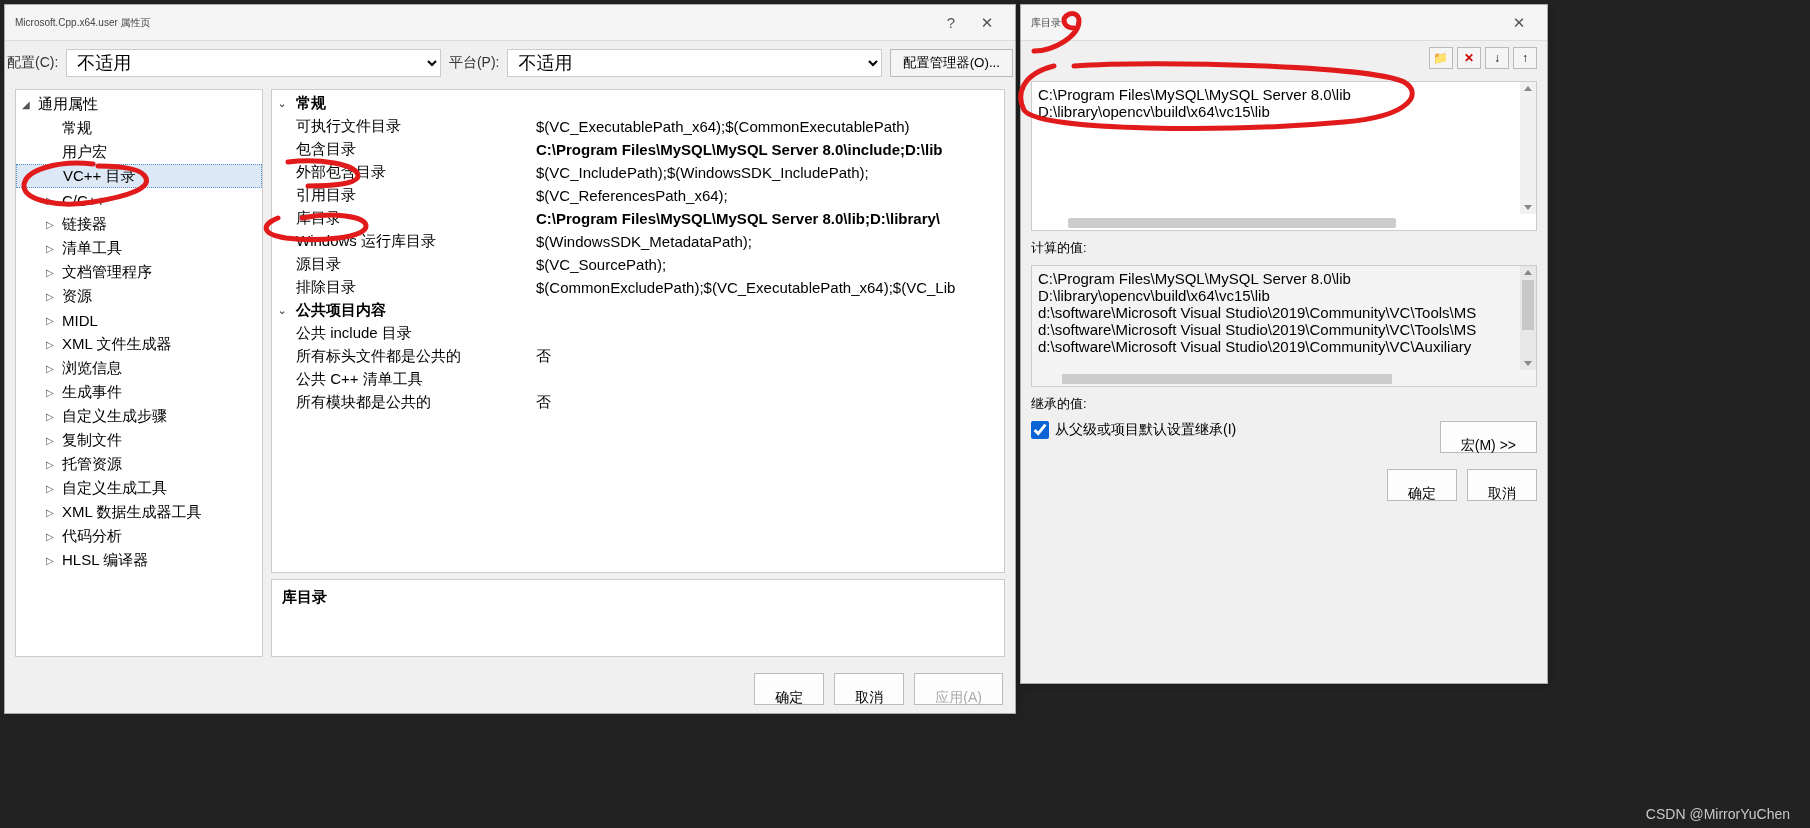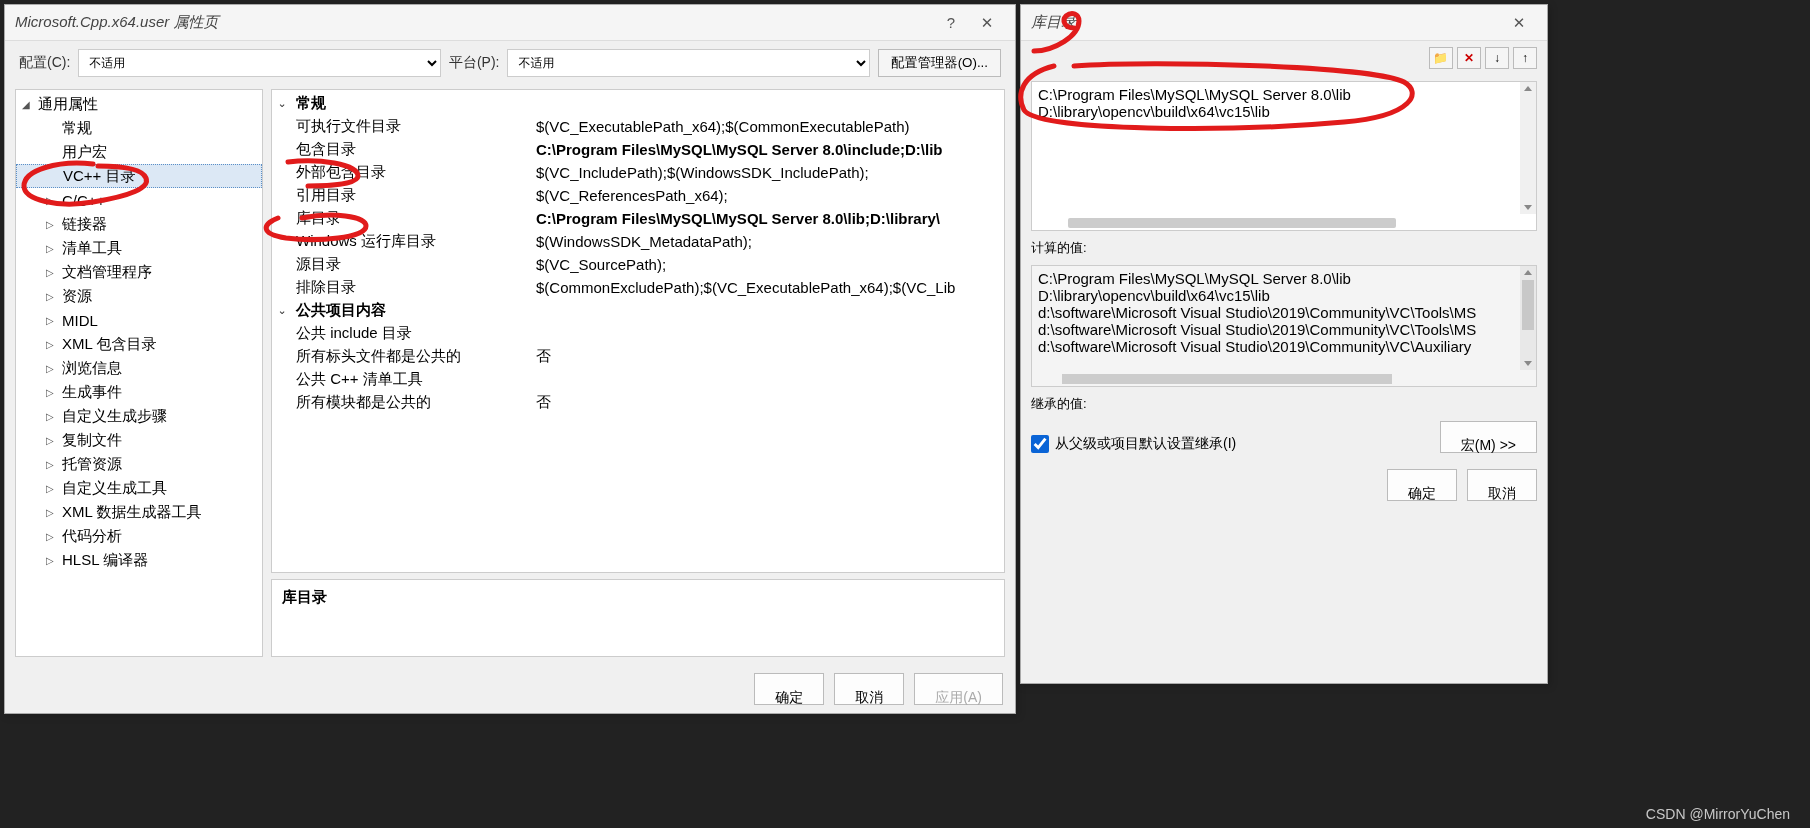--- a/index.html
+++ b/index.html
@@ -3,26 +3,26 @@
 <meta charset="utf-8">
 <style>
 * { box-sizing: border-box; margin: 0; padding: 0; font-family: "Microsoft YaHei", "Segoe UI", sans-serif; }
 body { background: #222; width: 1810px; height: 828px; position: relative; overflow: hidden; font-size: 14px; color: #000; }
 
 .dialog { position: absolute; background: #f0f0f0; border: 1px solid #aaa; box-shadow: 2px 2px 8px rgba(0,0,0,0.2); display: flex; flex-direction: column; }
 .dlg-main { left: 4px; top: 4px; width: 1012px; height: 710px; }
 .dlg-edit { left: 1020px; top: 4px; width: 528px; height: 680px; }
 
 .titlebar { height: 36px; display: flex; align-items: center; padding: 0 10px; background: #f5f5f5; border-bottom: 1px solid #ddd; }
-.titlebar .title { flex: 1; font-size: 15px; color: #444; font-style: italic; }
+.titlebar .title { flex: 1; font-size: 10px; color: #444; }
 .titlebar .winbtn { width: 36px; height: 32px; display: flex; align-items: center; justify-content: center; cursor: pointer; color: #555; font-size: 15px; }
 
-.config-row { height: 44px; display: flex; align-items: center; padding: 6px 14px; gap: 8px; justify-content: space-between; }
+.config-row { height: 44px; display: flex; align-items: center; padding: 6px 2px; gap: 8px; justify-content: space-between; }
 .config-row label { color: #333; }
-.config-row select { flex: 1; height: 28px; border: 1px solid #ccc; background: #fff; padding: 0 6px; font-size: 12px; }
+.config-row select { flex: 1; height: 28px; border: 1px solid #ccc; background: #fff; padding: 0 6px; font-size: 18px; }
 .config-row .cfg-btn { height: 28px; padding: 0 12px; border: 1px solid #bbb; background: #f5f5f5; cursor: pointer; }
 
 .main-body { flex: 1; display: flex; padding: 4px 10px 8px 10px; gap: 8px; overflow: hidden; }
 
 .tree { width: 248px; border: 1px solid #ccc; background: #fff; overflow: auto; padding: 2px 0; }
 .tree-item { height: 24px; display: flex; align-items: center; padding-left: 6px; cursor: pointer; font-size: 15px; white-space: nowrap; }
 .tree-item.lvl0 { padding-left: 6px; }
 .tree-item.lvl1 { padding-left: 30px; }
 .tree-item.lvl2 { padding-left: 30px; }
 .tree-item.selected { background: #dce8f5; border: 1px dotted #5b8fc7; }
@@ -63,21 +63,21 @@
 .readonly-area { border: 1px solid #ccc; background: #f4f4f4; padding: 4px 6px; font-size: 15px; overflow: hidden; position: relative; }
 .readonly-area.h1 { height: 122px; }
 .readonly-area.h2 { height: 116px; }
 .readonly-area .sb-v { position: absolute; right: 0; top: 0; bottom: 16px; width: 16px; background: #e8e8e8; }
 .readonly-area .sb-v .thumb { position: absolute; left: 2px; right: 2px; top: 14px; height: 50px; background: #c8c8c8; }
 .readonly-area .sb-v::before, .readonly-area .sb-v::after { content: ""; position: absolute; left: 4px; width: 0; height: 0; border-left: 4px solid transparent; border-right: 4px solid transparent; }
 .readonly-area .sb-v::before { top: 4px; border-bottom: 5px solid #888; }
 .readonly-area .sb-v::after { bottom: 4px; border-top: 5px solid #888; }
 .readonly-area .scroll-thumb-h { position: absolute; bottom: 2px; left: 30px; width: 330px; height: 10px; background: #ccc; }
 
-.inherit-row { display: flex; align-items: flex-end; gap: 6px; }
+.inherit-row { display: flex; align-items: flex-start; gap: 6px; }
 .inherit-row input[type=checkbox] { width: 18px; height: 18px; accent-color: #0a64d6; }
 .inherit-row .spacer { flex: 1; }
 
 .annot { position: absolute; pointer-events: none; }
 .watermark { position: absolute; right: 20px; bottom: 6px; color: #c8c8c8; font-size: 14px; }
 
 svg.ink { stroke: #e11b1b; stroke-width: 5; fill: none; stroke-linecap: round; stroke-linejoin: round; }
 </style>
 </head>
 <body>
@@ -134,21 +134,21 @@
         <div class="tree-item lvl2">
           <span class="tree-arrow">▷</span>
           <span>资源</span>
         </div>
         <div class="tree-item lvl2">
           <span class="tree-arrow">▷</span>
           <span>MIDL</span>
         </div>
         <div class="tree-item lvl2">
           <span class="tree-arrow">▷</span>
-          <span>XML 包含目录</span>
+          <span>XML 文件生成器</span>
         </div>
         <div class="tree-item lvl2">
           <span class="tree-arrow">▷</span>
           <span>浏览信息</span>
         </div>
         <div class="tree-item lvl2">
           <span class="tree-arrow">▷</span>
           <span>生成事件</span>
         </div>
         <div class="tree-item lvl2">

